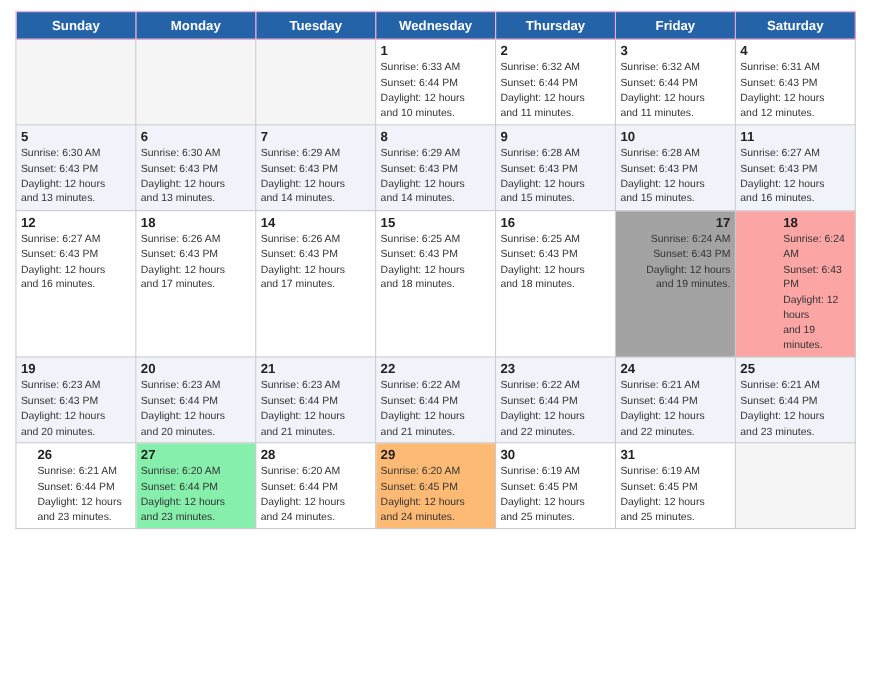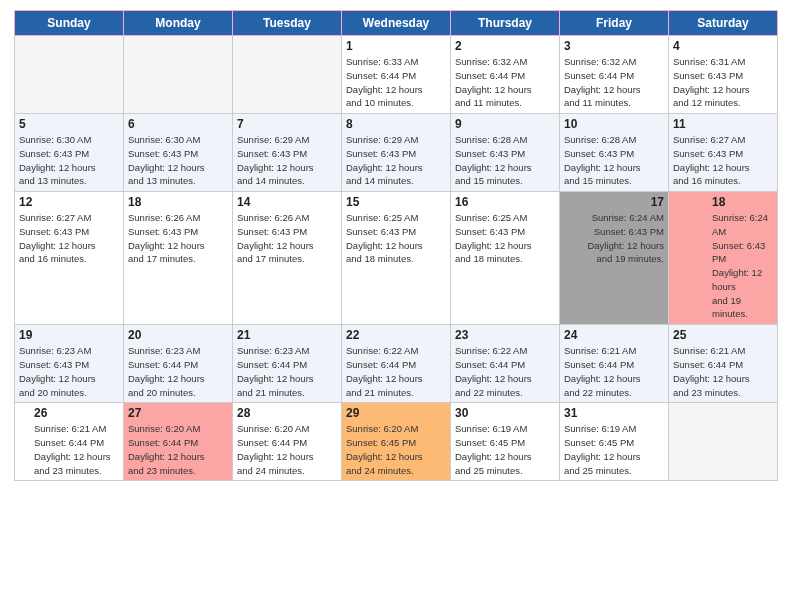--- a/index.html
+++ b/index.html
@@ -236,21 +236,21 @@
           <td style="background: rgb(240, 244, 250);">
             <span class="day-num">25</span>
             <div class="day-info">Sunrise: 6:21 AM<br>Sunset: 6:44 PM<br>Daylight: 12 hours<br>and 23 minutes.</div>
           </td>
         </tr>
         <tr>
           <td style="background: rgb(255, 255, 255); padding-left: 19px;">
             <span class="day-num">26</span>
             <div class="day-info">Sunrise: 6:21 AM<br>Sunset: 6:44 PM<br>Daylight: 12 hours<br>and 23 minutes.</div>
           </td>
-          <td style="background: #fca5a5; margin-top: 24px;">
+          <td style="background: #86efac; margin-top: 24px;">
             <span class="day-num">27</span>
             <div class="day-info">Sunrise: 6:20 AM<br>Sunset: 6:44 PM<br>Daylight: 12 hours<br>and 23 minutes.</div>
           </td>
           <td style="background: rgb(255, 255, 255);">
             <span class="day-num">28</span>
             <div class="day-info">Sunrise: 6:20 AM<br>Sunset: 6:44 PM<br>Daylight: 12 hours<br>and 24 minutes.</div>
           </td>
           <td style="background: #fdba74;">
             <span class="day-num">29</span>
             <div class="day-info">Sunrise: 6:20 AM<br>Sunset: 6:45 PM<br>Daylight: 12 hours<br>and 24 minutes.</div>

